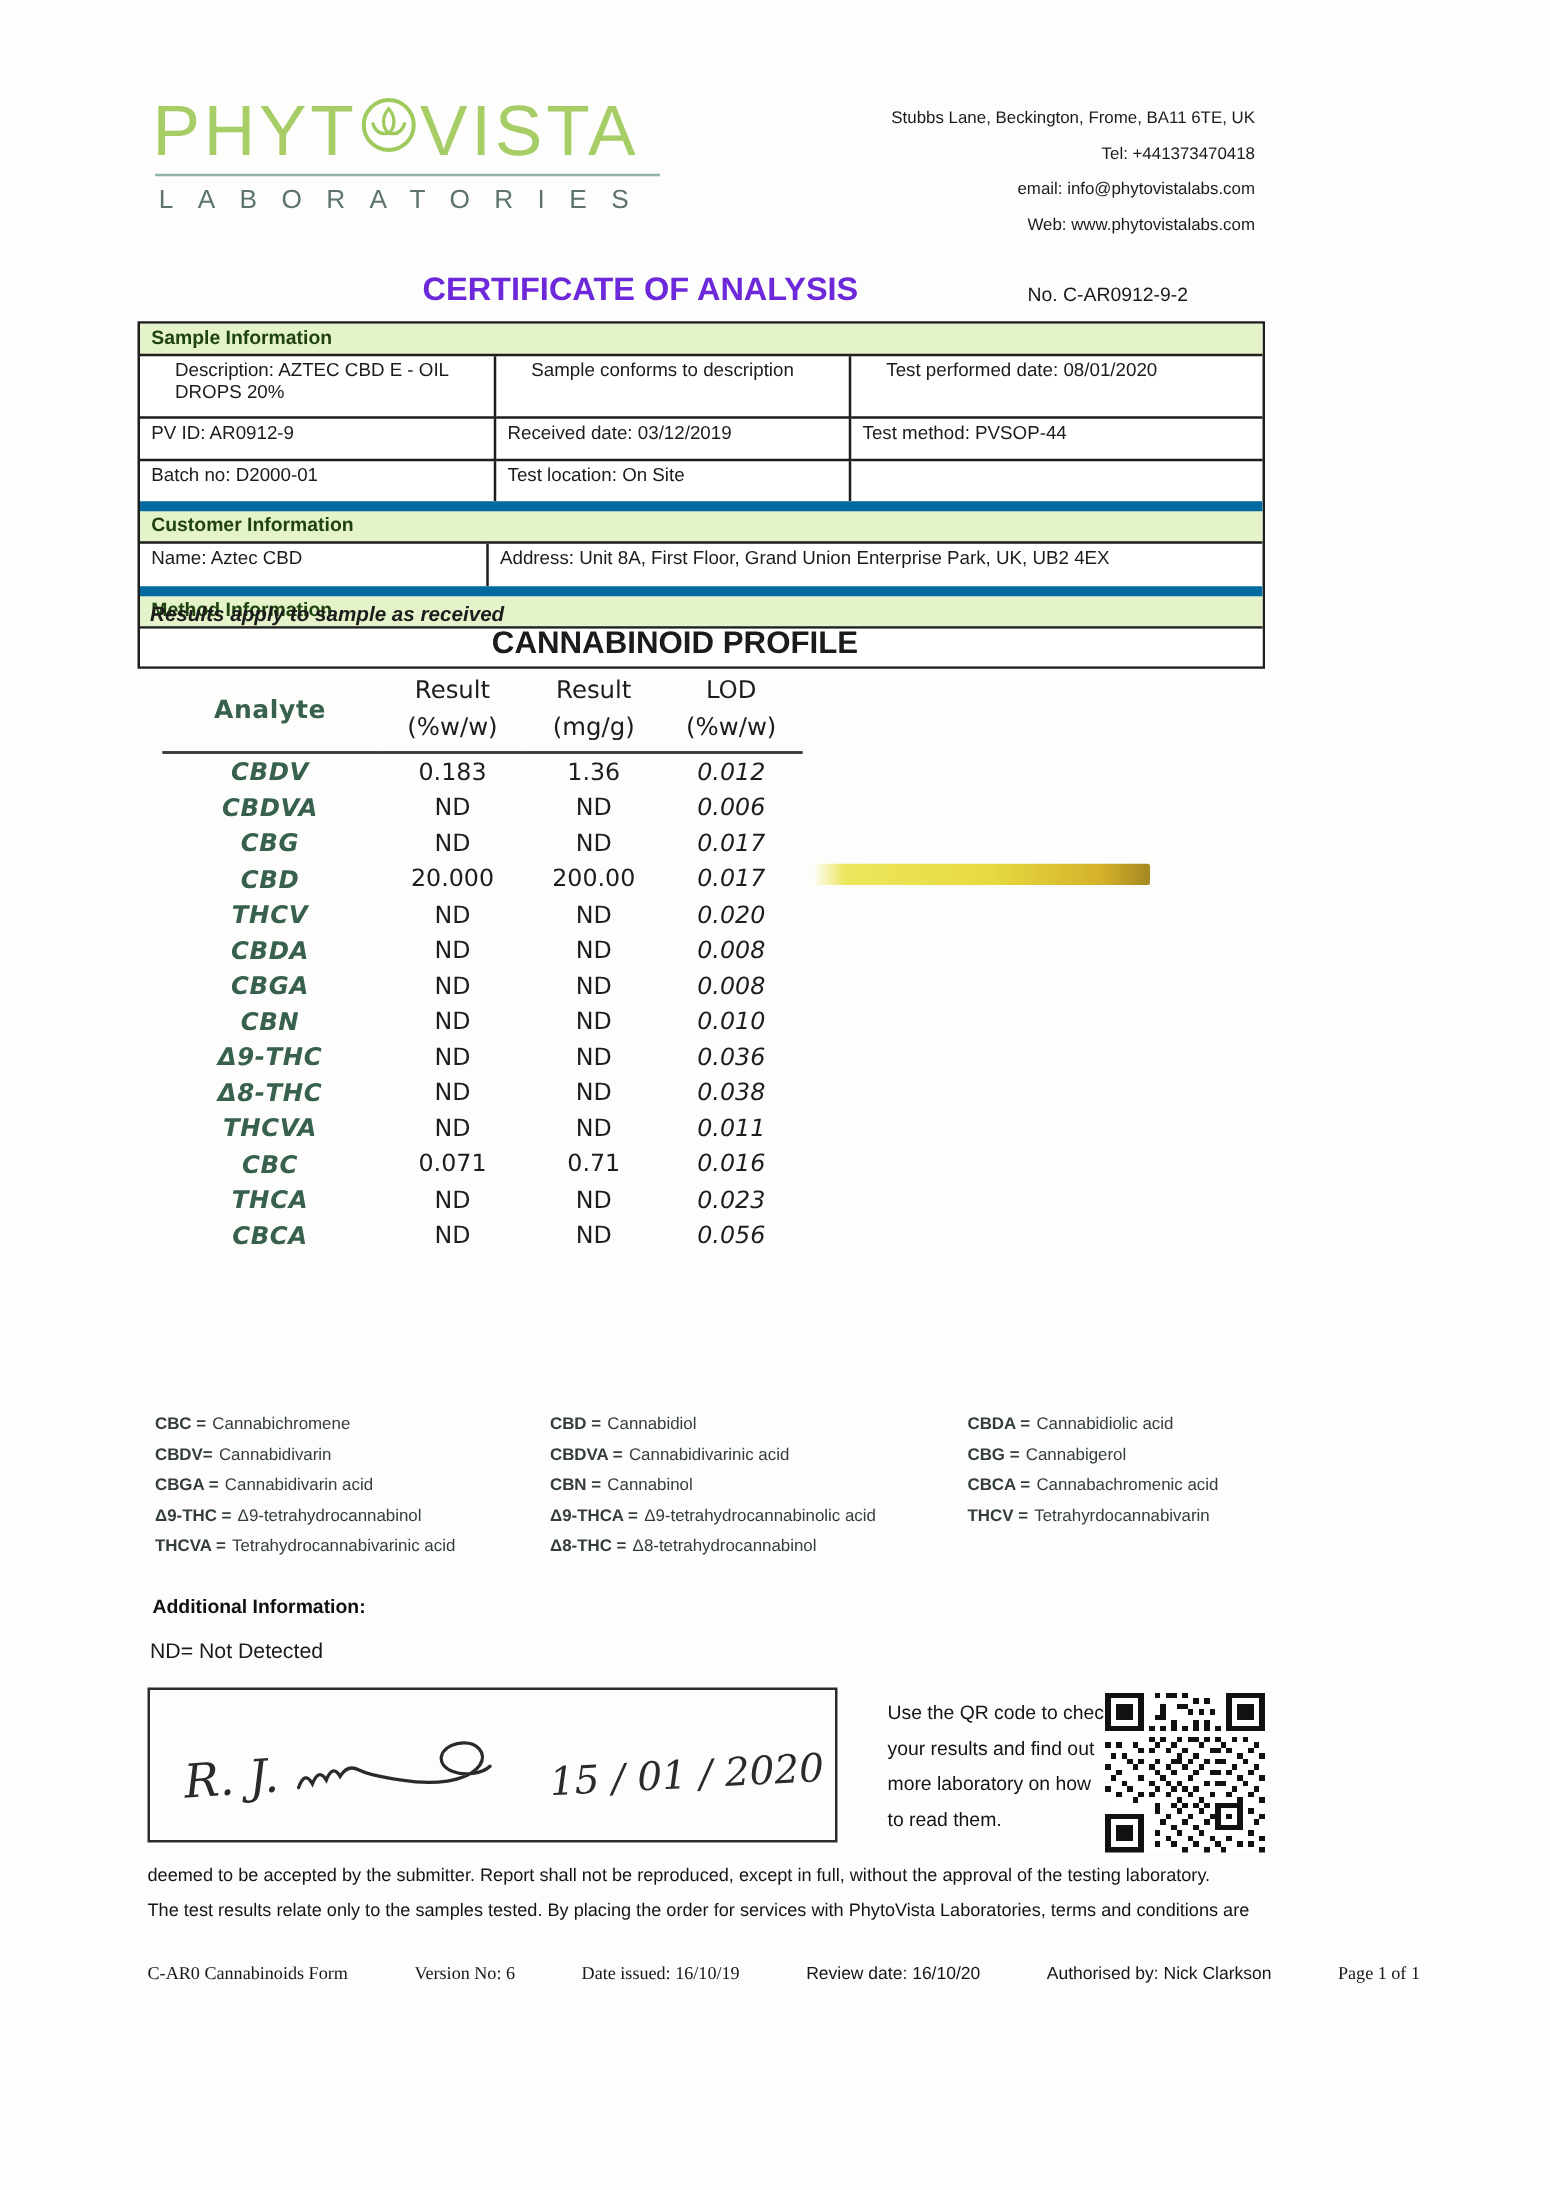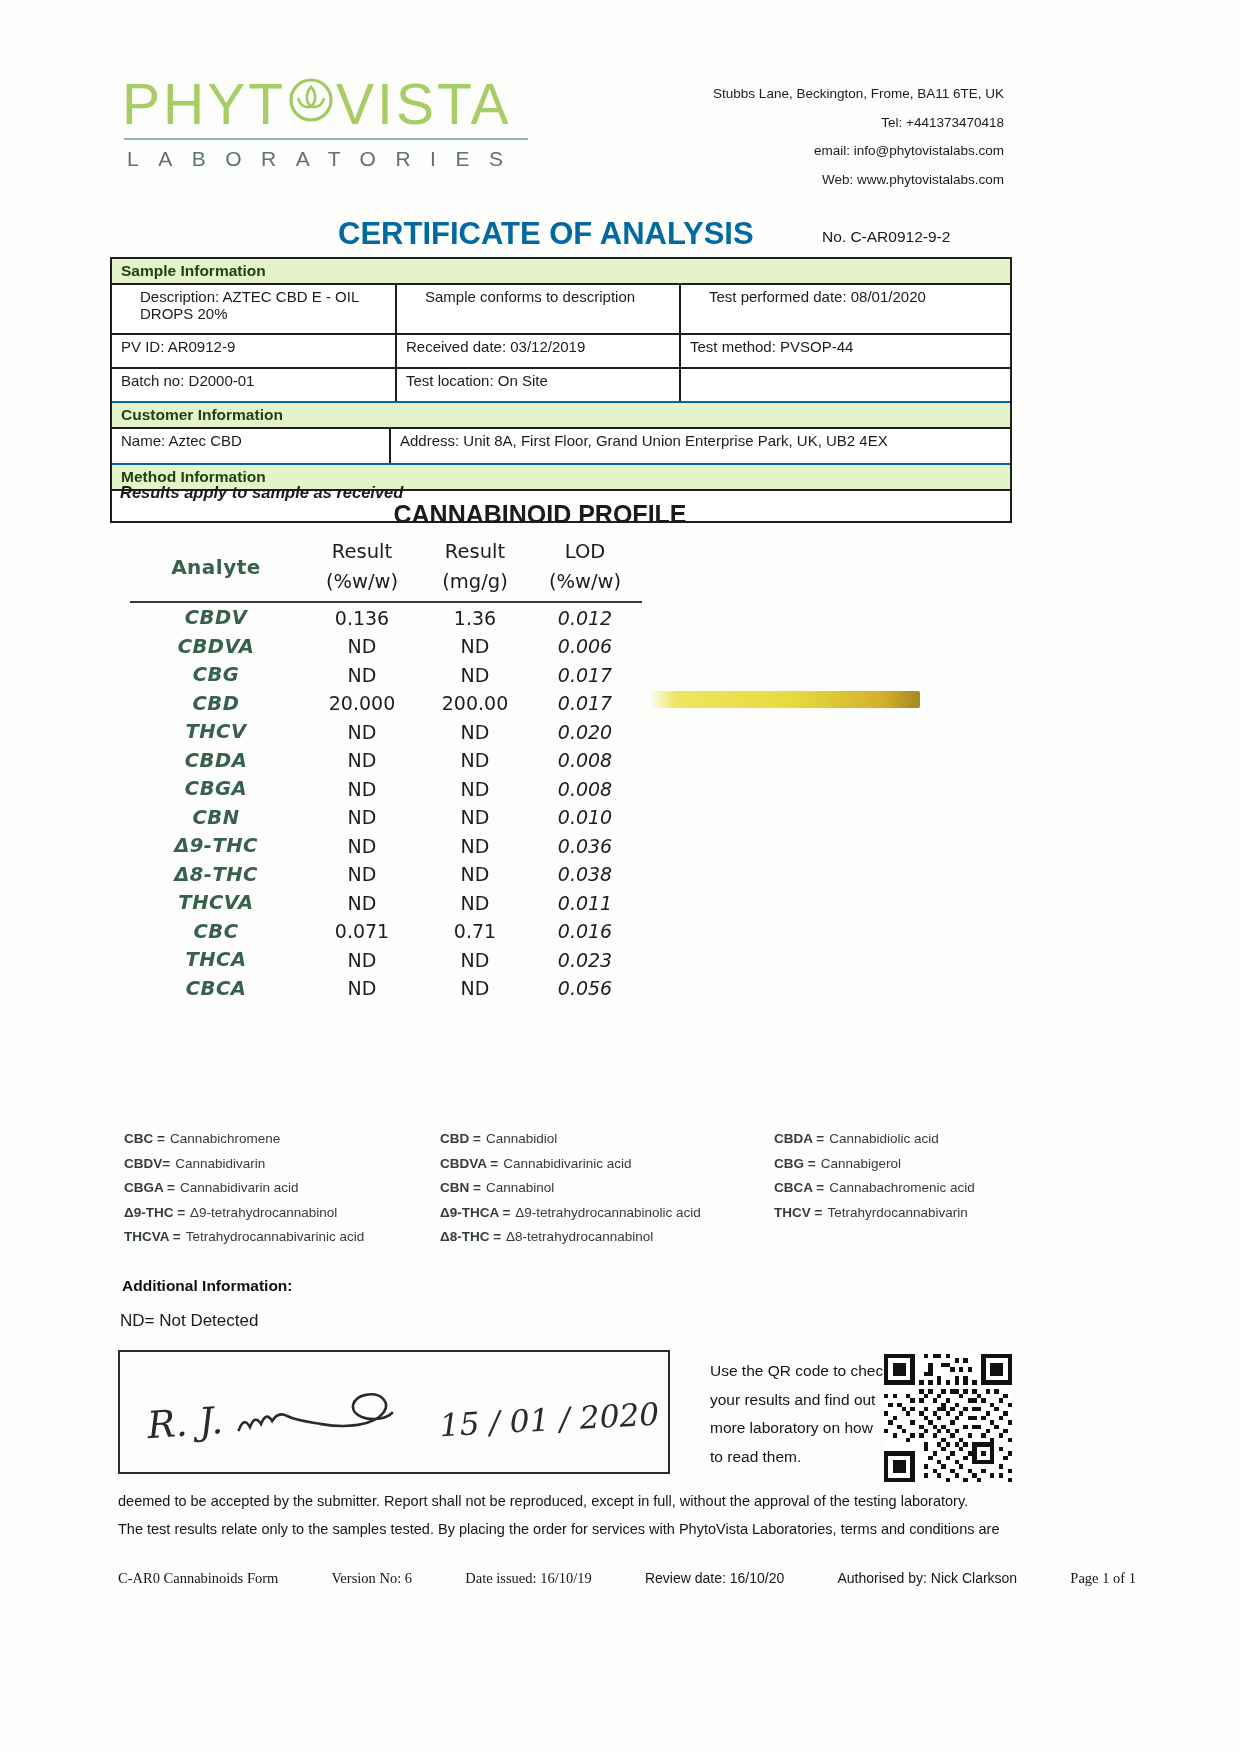--- a/index.html
+++ b/index.html
@@ -12,26 +12,26 @@
             letter-spacing:3px;line-height:1;}
   .logo-row .flower{margin:0 1px;}
   .logo-rule{border-top:2px solid #8fb5ad;margin:5px 0 7px 2px;width:404px;}
   .logo-sub{color:#5d736d;font-size:21px;letter-spacing:19.5px;padding-left:5px;white-space:nowrap;}
 
   
   .contact{position:absolute;top:80px;right:236px;text-align:right;font-size:13.5px;
            line-height:28.5px;color:#1b1b1b;}
 
   
-  .doc-title{position:absolute;left:338px;top:216px;font-size:31px;font-weight:bold;color:#0369a1;}
+  .doc-title{position:absolute;left:338px;top:216px;font-size:26px;font-weight:bold;color:#6d28d9;}
   .cert-no{position:absolute;left:822px;top:228px;font-size:15.5px;color:#191919;}
 
   
   .info-box{position:absolute;left:110px;top:257px;width:898px;border:2px solid #1e1e1e;background:#fff;}
-  .band{background:#e5f3ca;border-top:2px solid #0369a1;border-bottom:2px solid #1e1e1e;
+  .band{background:#e5f3ca;border-top:8px solid #0369a1;border-bottom:2px solid #1e1e1e;
         padding:3px 9px;font-weight:bold;font-size:15.5px;color:#1f430e;}
   .info-box > .band:first-child{border-top:none;}
   table.inner{width:100%;border-collapse:collapse;border:hidden;table-layout:fixed;}
   table.inner td{border:2px solid #1e1e1e;padding:3px 9px;font-size:15px;vertical-align:top;
                  overflow:hidden;}
   table.grid3 col:nth-child(1){width:284px;} table.grid3 col:nth-child(2){width:284px;}
   table.grid3 tr.tall td{height:42px;padding-left:28px;}
   table.grid3 tr.short td{height:26px;}
   table.grid2 col:nth-child(1){width:278px;}
   table.grid2 td{height:28px;}
@@ -180,21 +180,21 @@
         </th>
         <th class="lod">
           <div>LOD</div>
           <div>(%w/w)</div>
         </th>
       </tr>
     </thead>
     <tbody>
       <tr>
           <td class="an">CBDV</td>
-          <td>0.136</td>
+          <td>0.183</td>
           <td>1.36</td>
           <td class="lod">0.012</td>
         </tr>
       <tr>
           <td class="an">CBDVA</td>
           <td>ND</td>
           <td>ND</td>
           <td class="lod">0.006</td>
         </tr>
       <tr>

